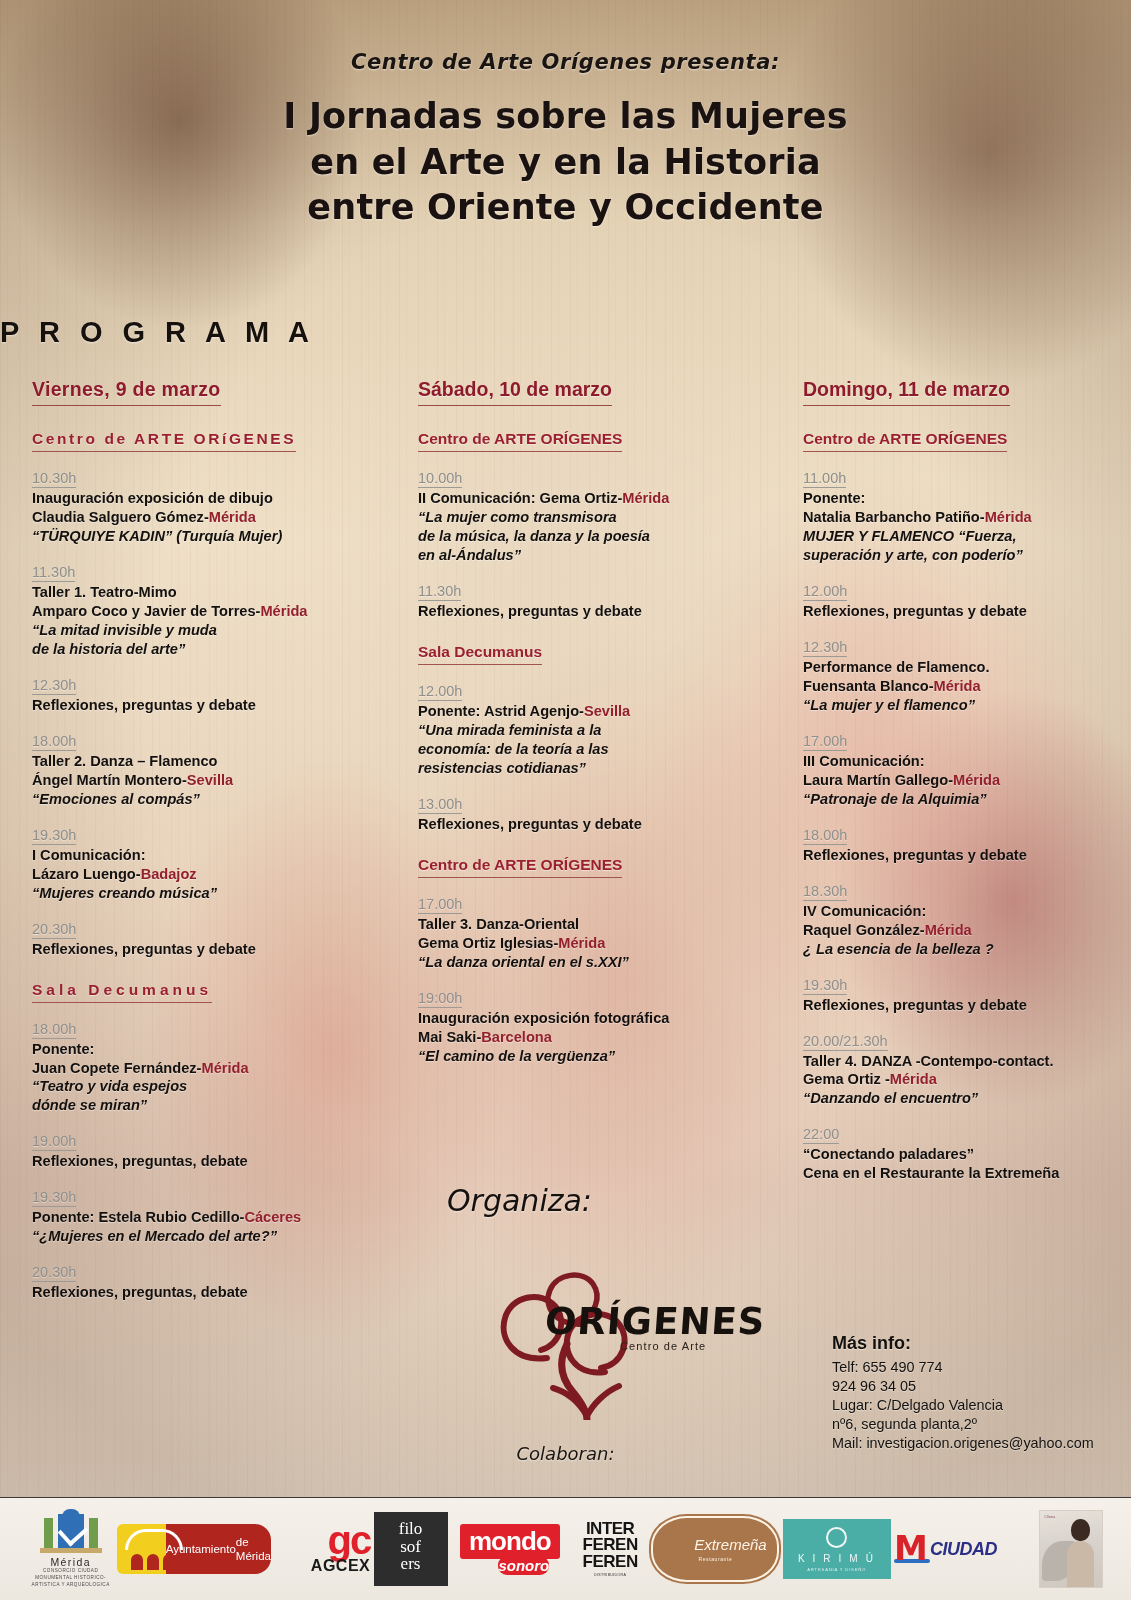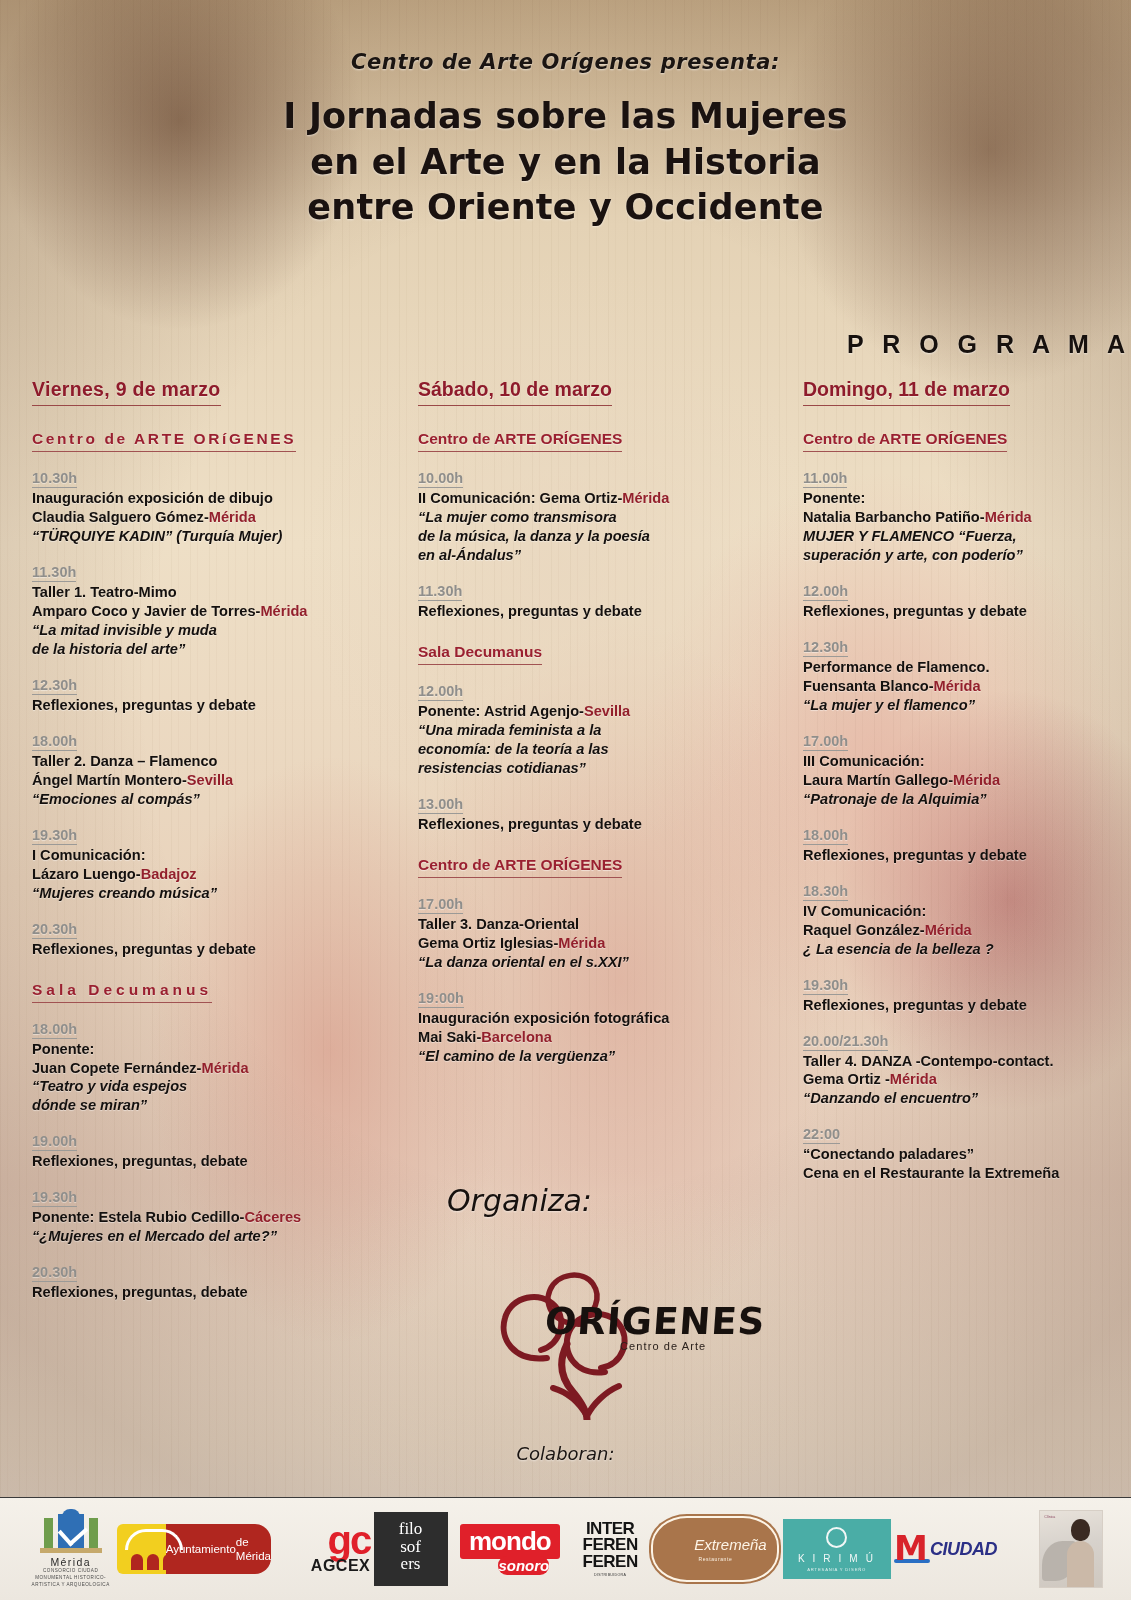--- a/index.html
+++ b/index.html
@@ -46,22 +46,22 @@
     text-shadow:0 1px 2px rgba(255,255,255,.55);
   }
   .maintitle{
     position:absolute;left:0;right:0;top:94px;text-align:center;
     font-family:"DejaVu Sans", sans-serif;
     font-weight:bold;font-size:35px;line-height:1.30;color:#1a1210;
     letter-spacing:.2px;
     text-shadow:0 1px 2px rgba(255,255,255,.5);
   }
   .programa{
-    position:absolute;left:0;right:0;top:330px;text-align:right;
-    font-weight:bold;font-size:25px;letter-spacing:6px;color:#17110e;
+    position:absolute;left:0;right:0;top:316px;text-align:left;
+    font-weight:bold;font-size:29px;letter-spacing:6px;color:#17110e;
     text-shadow:0 1px 2px rgba(255,255,255,.55);
   }
 
   
   .cols{position:absolute;left:0;top:378px;width:1131px;}
   .col{position:absolute;top:0;}
   .col1{left:32px;width:360px;}
   .col2{left:418px;width:360px;}
   .col3{left:803px;width:300px;}
 
@@ -77,21 +77,21 @@
     font-weight:bold;font-size:15.5px;color:#9a2030;
     margin-top:22px;padding-bottom:3px;
     border-bottom:1.3px solid #a15252;display:inline-block;
     text-shadow:0 1px 1px rgba(255,255,255,.5);
   }
   .venue.spaced{letter-spacing:2.6px;}
   .venue.spaced2{letter-spacing:4px;}
 
   .block{margin-top:17px;}
   .time{
-    font-weight:bold;font-size:14.5px;color:#8f8e8b;
+    font-weight:normal;font-size:14.5px;color:#8f8e8b;
     border-bottom:1.2px solid #9b9a97;display:inline-block;
     padding-bottom:1px;margin-bottom:1px;
     text-shadow:0 1px 1px rgba(255,255,255,.45);
   }
   .line{
     font-weight:bold;font-size:14.6px;line-height:1.30;color:#14100e;
     text-shadow:0 1px 1px rgba(255,255,255,.45);
   }
   .line.it{font-style:italic;}
   .city{color:#93202c;}
@@ -264,20 +264,28 @@
       <path d="M128 84 C100 86 88 66 95 50 C102 33 128 30 138 44 C147 57 140 76 124 80" stroke-width="5.5"></path>
       <path d="M150 132 C120 136 106 112 114 92 C122 72 152 68 164 84 C176 100 168 124 146 128" stroke-width="6"></path>
       <path d="M112 104 C104 120 104 136 118 152 C128 164 132 172 132 180" stroke-width="7"></path>
       <path d="M132 176 C138 164 150 152 164 146" stroke-width="6"></path>
       <path d="M132 176 C124 162 112 152 98 148" stroke-width="6"></path>
     </g>
   </svg>
   <div class="logoname">ORÍGENES</div>
   <div class="logosub">Centro de Arte</div>
 
+  <div class="info">
+    <h4>Más info:</h4>
+    <p>Telf: 655 490 774</p>
+    <p>924 96 34 05</p>
+    <p>Lugar: C/Delgado Valencia</p>
+    <p>nº6, segunda planta,2º</p>
+    <p>Mail: investigacion.origenes@yahoo.com</p>
+  </div>
 
   <div class="colaboran">Colaboran:</div>
 
   <div class="footer">
     <div class="logoitem">
       <div class="sp-merida">
         <div class="glyph">
           <div class="crown"></div>
             <div class="col-l"></div>
             <div class="col-r"></div>

